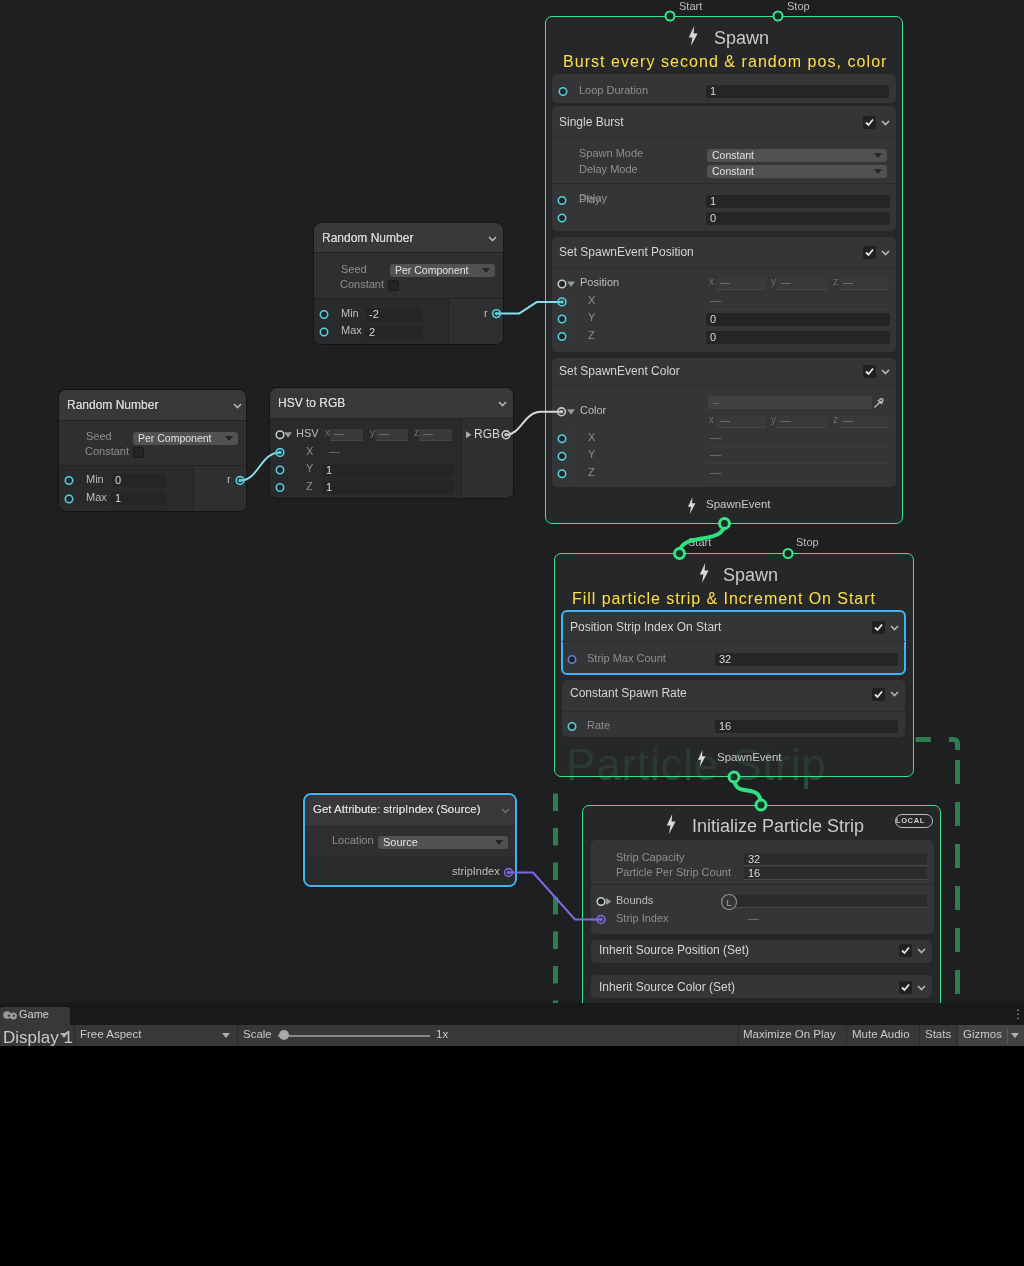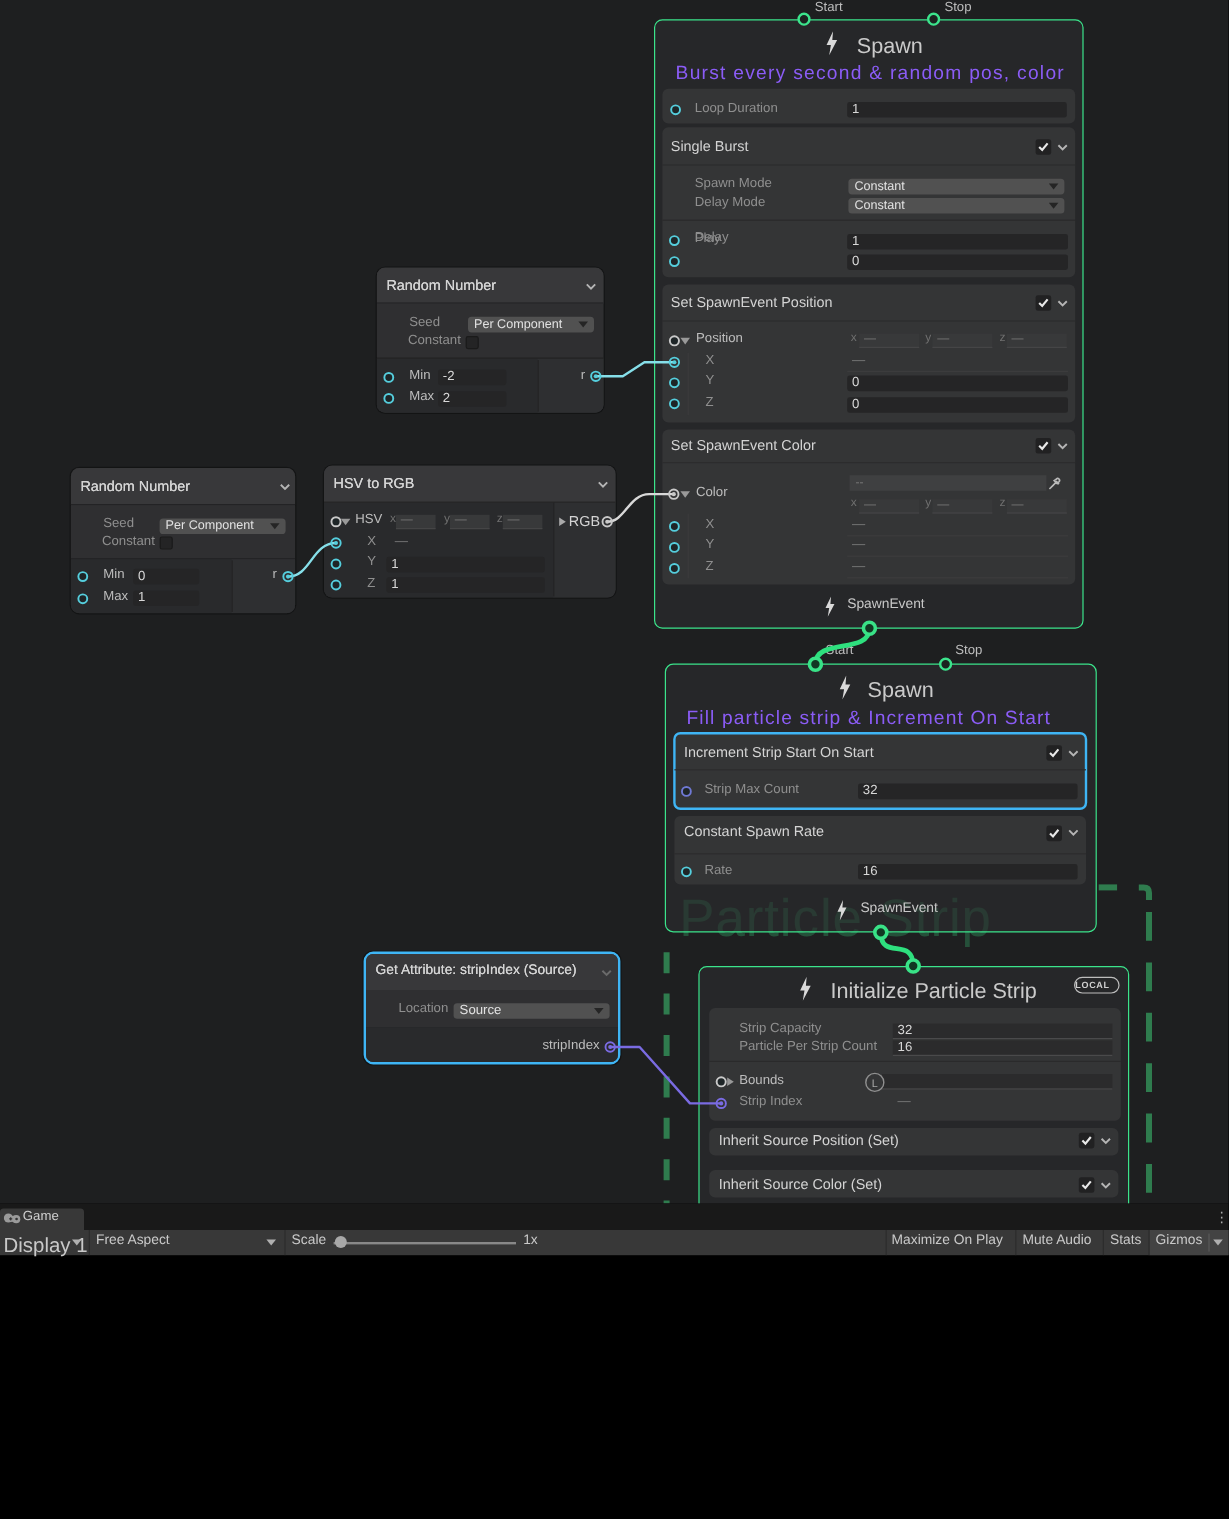--- a/index.html
+++ b/index.html
@@ -28,21 +28,21 @@
 .dash{font-size:11px;color:#7a7a7a;}
 .mini{font-size:10px;color:#6f6f6f;}
 .line{position:absolute;background:#2a2a2b;}
 .vsep{position:absolute;width:1px;background:#3b3b3c;}
 .op{position:absolute;box-sizing:border-box;border-radius:7px;background:#2f2f31;
   box-shadow:0 0 0 1px rgba(0,0,0,0.35);overflow:hidden;}
 .ophdr{position:absolute;left:0;right:0;top:0;background:#38383a;}
 .opports{position:absolute;left:0;right:0;bottom:0;background:#292a2c;}
 .opout{position:absolute;top:0;bottom:0;background:#2e2f31;}
 .ctitle{font-size:18px;color:#cacaca;}
-.csub{font-size:16px;color:#8b5cf6;}
+.csub{font-size:16px;color:#fde047;}
 .sefoot{font-size:11.5px;color:#c8c8c8;}
 svg.abs{position:absolute;left:0;top:0;}
 </style></head><body>
 <div id="stage">
 <div id="graph">
 <svg class="abs" width="1024" height="1003">
 <text x="566" y="780" font-size="44" letter-spacing="0.8" fill="rgba(60,215,130,0.27)" font-family="Liberation Sans">Particle Strip</text>
 <g fill="none" stroke="#2f7c4e" stroke-width="5">
 <rect x="915.6" y="737" width="15.3" height="5" fill="#2f7c4e" stroke="none"></rect>
 <path d="M949,739.5 L953,739.5 Q957.5,739.5 957.5,744 L957.5,750"></path>
@@ -77,21 +77,21 @@
 <div class="blk" style="left:552px;top:237px;width:344px;height:115px;"></div>
 <div class="blk" style="left:552px;top:358px;width:344px;height:129px;"></div>
 <div class="blkblue" style="left:561px;top:610px;width:345px;height:65px;"></div>
 <div class="blk" style="left:562px;top:680px;width:343px;height:57px;"></div>
 <div class="blk" style="left:591px;top:840px;width:343px;height:94px;"></div>
 <div class="blk" style="left:591px;top:940px;width:341px;height:23px;"></div>
 <div class="blk" style="left:591px;top:975px;width:341px;height:23px;"></div>
 <div class="t hdr" style="left:559px;top:115px;">Single Burst</div>
 <div class="t hdr" style="left:559px;top:245px;">Set SpawnEvent Position</div>
 <div class="t hdr" style="left:559px;top:364px;">Set SpawnEvent Color</div>
-<div class="t hdr" style="left:570px;top:620px;">Increment Strip Start On Start</div>
+<div class="t hdr" style="left:570px;top:620px;">Position Strip Index On Start</div>
 <div class="t hdr" style="left:570px;top:686px;">Constant Spawn Rate</div>
 <div class="t hdr" style="left:599px;top:943px;">Inherit Source Position (Set)</div>
 <div class="t hdr" style="left:599px;top:980px;">Inherit Source Color (Set)</div>
 <div class="chk" style="left:863px;top:116px;">
         <svg width="11" height="11">
           <path d="M2,5.5 L4.5,8 L9,2.5" stroke="#e8e8e8" stroke-width="1.8" fill="none"></path>
         </svg>
       </div>
 <div class="chk" style="left:863px;top:246px;">
         <svg width="11" height="11">

